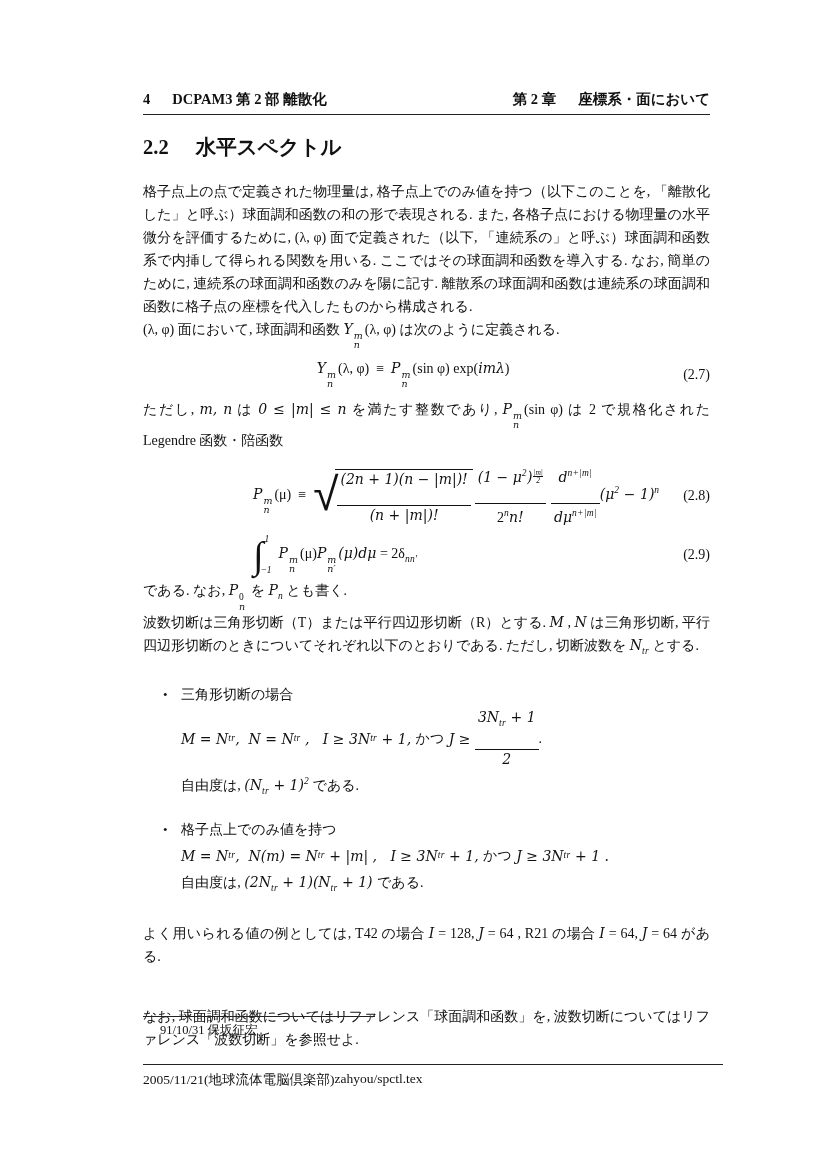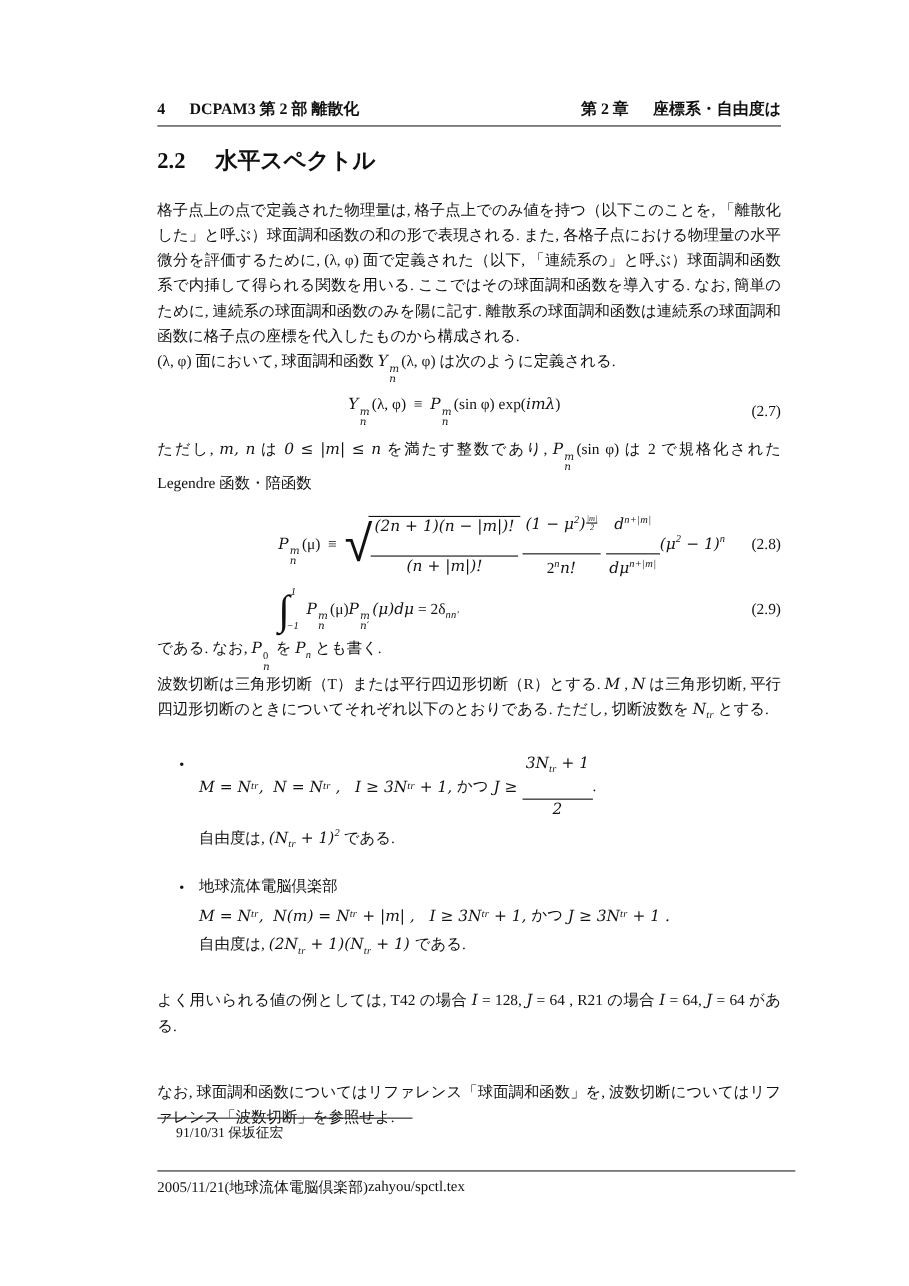--- a/index.html
+++ b/index.html
@@ -78,21 +78,21 @@
   .ft-row{display:flex;justify-content:flex-start;}
 </style>
 </head>
 <body>
 
 <div class="sheet">
 
   <div class="hdr">
     <div class="hdr-row">
       <div><span class="b">4</span><span class="hdr-gap"></span><span class="b">DCPAM3 第 2 部 離散化</span></div>
-      <div><span class="b">第 2 章</span><span class="hdr-gap"></span><span class="b">座標系・自由度は</span></div>
+      <div><span class="b">第 2 章</span><span class="hdr-gap"></span><span class="b">座標系・面において</span></div>
     </div>
     <div class="hdr-rule"></div>
   </div>
 
   <div class="content">
 
     <h1 class="sec"><span class="no">2.2</span><span>水平スペクトル</span></h1>
 
 
 
@@ -129,29 +129,30 @@
         </span><span class="rm"> を </span><span class="mi">P</span><span class="sb">n</span><span class="rm"> とも書く.</span></p>
 
 
     <p><span class="rm">波数切断は三角形切断（T）または平行四辺形切断（R）とする. </span><span class="mi">M</span><span class="rm"> , </span><span class="mi">N</span><span class="rm"> は三角形切断, 平行四辺形切断のときについてそれぞれ以下のとおりである. ただし, 切断波数を </span><span class="mi">N</span><span class="sb">tr</span><span class="rm"> とする.</span></p>
 
     <div class="blist">
 
       <div class="bullet-item">
         <span class="blt">•</span>
         <div class="bullet-body">
+          <div class="bl-label">三角形切断の場合</div>
           <div class="bl-formula pre"><span class="mi">M = N</span><span class="sb">tr</span><span class="mi">,  N = N</span><span class="sb">tr</span><span class="mi"> ,   I ≥ 3N</span><span class="sb">tr</span><span class="mi"> + 1, </span><span class="rm">かつ</span><span class="mi"> J ≥ </span><span class="frac"><span class="num"><span class="mi">3N</span><span class="sb">tr</span><span class="mi"> + 1</span></span><span class="den mi">2</span></span><span class="rm">.</span></div>
           <div class="bl-dof"><span class="rm">自由度は, </span><span class="mi">(N</span><span class="sb">tr</span><span class="mi"> + 1)</span><span class="sp">2</span><span class="rm"> である.</span></div>
         </div>
       </div>
 
       <div class="bullet-item">
         <span class="blt">•</span>
         <div class="bullet-body">
-          <div class="bl-label">地球流体電脳倶楽部</div>
+          <div class="bl-label">格子点上でのみ値を持つ</div>
           <div class="bl-formula pre" style="margin:8px 0 8px 0;"><span class="mi">M = N</span><span class="sb">tr</span><span class="mi">,  N(m) = N</span><span class="sb">tr</span><span class="mi"> + |m| ,   I ≥ 3N</span><span class="sb">tr</span><span class="mi"> + 1, </span><span class="rm">かつ</span><span class="mi"> J ≥ 3N</span><span class="sb">tr</span><span class="mi"> + 1 .</span></div>
           <div class="bl-dof"><span class="rm">自由度は, </span><span class="mi">(2N</span><span class="sb">tr</span><span class="mi"> + 1)(N</span><span class="sb">tr</span><span class="mi"> + 1) </span><span class="rm">である.</span></div>
         </div>
       </div>
 
     </div>
 
     <p style="margin-top:22px;"><span class="rm">よく用いられる値の例としては, T42 の場合 </span><span class="mi">I</span><span class="rm"> = 128, </span><span class="mi">J</span><span class="rm"> = 64</span><span class="rm"> , R21 の場合 </span><span class="mi">I</span><span class="rm"> = 64, </span><span class="mi">J</span><span class="rm"> = 64</span><span class="rm"> がある.</span></p>
 
     <p style="margin-top:37px;">なお, 球面調和函数についてはリファレンス「球面調和函数」を, 波数切断についてはリファレンス「波数切断」を参照せよ.</p>

